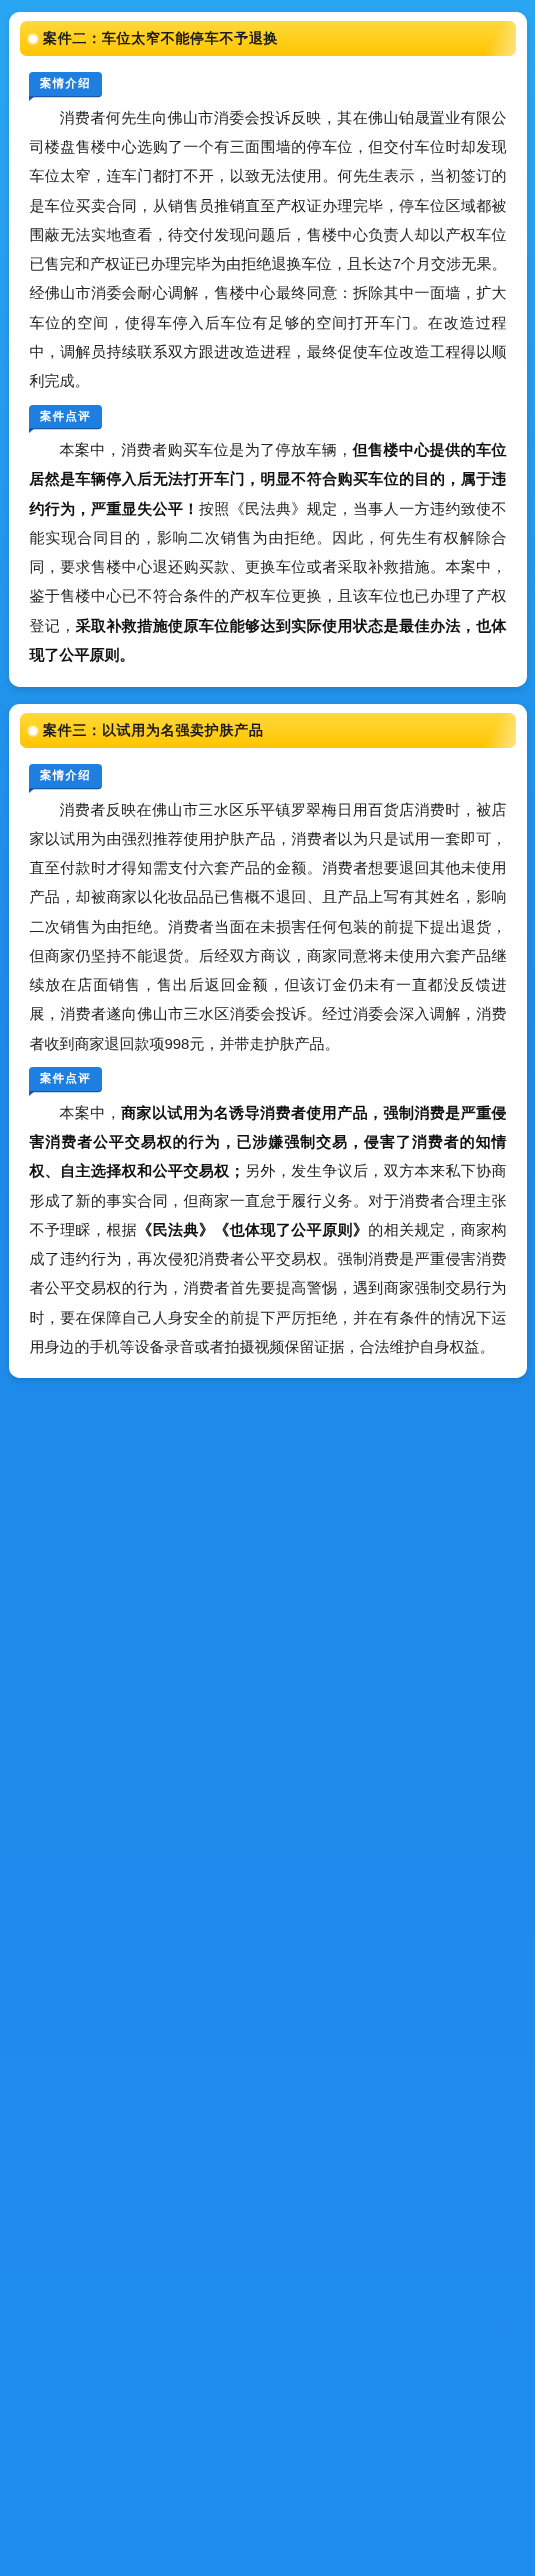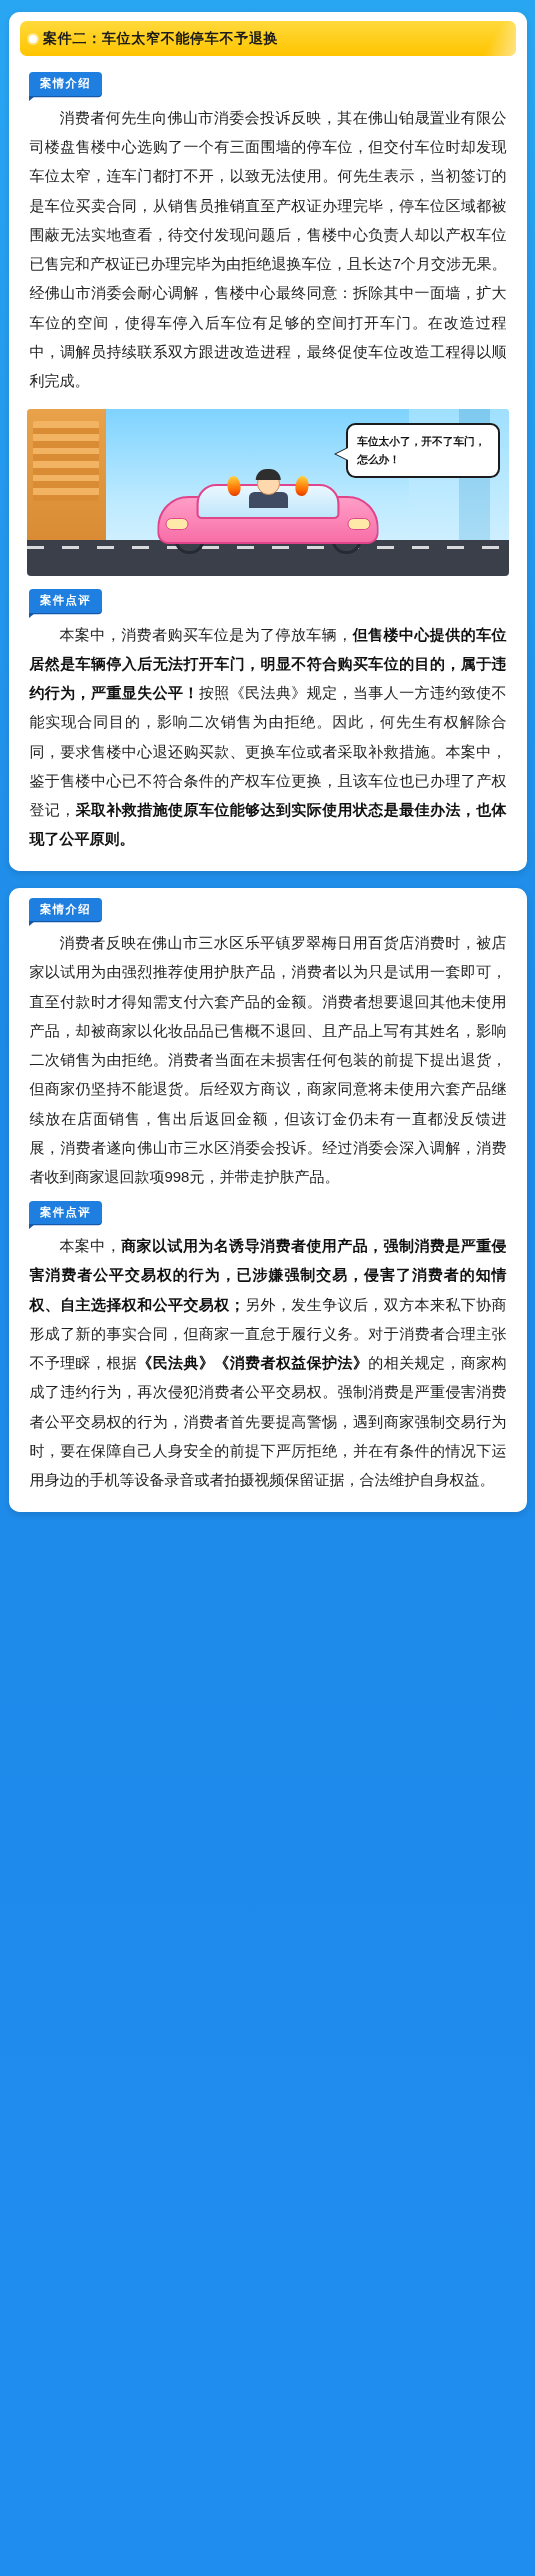--- a/index.html
+++ b/index.html
@@ -218,57 +218,35 @@
 
     <div class="case-header">
       <span class="dot"></span>
       <span class="title">案件二：车位太窄不能停车不予退换</span>
       <span class="tail"></span>
     </div>
 
     <div class="section-label">案情介绍</div>
     <p class="body-text">消费者何先生向佛山市消委会投诉反映，其在佛山铂晟置业有限公司楼盘售楼中心选购了一个有三面围墙的停车位，但交付车位时却发现车位太窄，连车门都打不开，以致无法使用。何先生表示，当初签订的是车位买卖合同，从销售员推销直至产权证办理完毕，停车位区域都被围蔽无法实地查看，待交付发现问题后，售楼中心负责人却以产权车位已售完和产权证已办理完毕为由拒绝退换车位，且长达7个月交涉无果。经佛山市消委会耐心调解，售楼中心最终同意：拆除其中一面墙，扩大车位的空间，使得车停入后车位有足够的空间打开车门。在改造过程中，调解员持续联系双方跟进改造进程，最终促使车位改造工程得以顺利完成。</p>
 
-    <div class="illustration">
-      <div class="wall-left">
-          <div class="slats"></div>
-        </div>
-      <div class="wall-right">
-          <div class="pillar"></div>
-        </div>
-      <div class="ground"></div>
-
-      <div class="car">
-        <div class="wheel l"></div>
-        <div class="wheel r"></div>
-        <div class="body"></div>
-        <div class="light l"></div>
-        <div class="light r"></div>
-        <div class="windshield"></div>
-        <div class="flame f1"></div>
-        <div class="flame f2"></div>
-        <div class="driver">
-          <div class="suit"></div>
-          <div class="head"></div>
-          <div class="hair"></div>
-        </div>
-      </div>
-
-      <div class="bubble">车位太小了，开不了车门，怎么办！</div>
-    </div>
 
     <div class="section-label">案件点评</div>
     <p class="body-text"><span>本案中，消费者购买车位是为了停放车辆，</span><b>但售楼中心提供的车位居然是车辆停入后无法打开车门，明显不符合购买车位的目的，属于违约行为，严重显失公平！</b><span>按照《民法典》规定，当事人一方违约致使不能实现合同目的，影响二次销售为由拒绝。因此，何先生有权解除合同，要求售楼中心退还购买款、更换车位或者采取补救措施。本案中，鉴于售楼中心已不符合条件的产权车位更换，且该车位也已办理了产权登记，</span><b>采取补救措施使原车位能够达到实际使用状态是最佳办法，也体现了公平原则。</b></p>
   </div>
 
   <div class="card">
 
+    <div class="case-header">
+      <span class="dot"></span>
+      <span class="title">案件三：以试用为名强卖护肤产品</span>
+      <span class="tail"></span>
+    </div>
 
     <div class="section-label">案情介绍</div>
     <p class="body-text">消费者反映在佛山市三水区乐平镇罗翠梅日用百货店消费时，被店家以试用为由强烈推荐使用护肤产品，消费者以为只是试用一套即可，直至付款时才得知需支付六套产品的金额。消费者想要退回其他未使用产品，却被商家以化妆品品已售概不退回、且产品上写有其姓名，影响二次销售为由拒绝。消费者当面在未损害任何包装的前提下提出退货，但商家仍坚持不能退货。后经双方商议，商家同意将未使用六套产品继续放在店面销售，售出后返回金额，但该订金仍未有一直都没反馈进展，消费者遂向佛山市三水区消委会投诉。经过消委会深入调解，消费者收到商家退回款项998元，并带走护肤产品。</p>
 
     <div class="section-label">案件点评</div>
-    <p class="body-text"><span>本案中，</span><b>商家以试用为名诱导消费者使用产品，强制消费是严重侵害消费者公平交易权的行为，已涉嫌强制交易，侵害了消费者的知情权、自主选择权和公平交易权；</b><span>另外，发生争议后，双方本来私下协商形成了新的事实合同，但商家一直怠于履行义务。对于消费者合理主张不予理睬，根据</span><b>《民法典》《消费者权益保护法》</b><span>的相关规定，商家构成了违约行为，再次侵犯消费者公平交易权。强制消费是严重侵害消费者公平交易权的行为，消费者首先要提高警惕，遇到商家强制交易行为时，要在保障自己人身安全的前提下严厉拒绝，并在有条件的情况下运用身边的手机等设备录音或者拍摄视频保留证据，合法维护自身权益。</span></p>
+    <p class="body-text"><span>本案中，</span><b>商家以试用为名诱导消费者使用产品，强制消费是严重侵害消费者公平交易权的行为，已涉嫌强制交易，侵害了消费者的知情权、自主选择权和公平交易权；</b><span>另外，发生争议后，双方本来私下协商形成了新的事实合同，但商家一直怠于履行义务。对于消费者合理主张不予理睬，根据</span><b>《民法典》《也体现了公平原则》</b><span>的相关规定，商家构成了违约行为，再次侵犯消费者公平交易权。强制消费是严重侵害消费者公平交易权的行为，消费者首先要提高警惕，遇到商家强制交易行为时，要在保障自己人身安全的前提下严厉拒绝，并在有条件的情况下运用身边的手机等设备录音或者拍摄视频保留证据，合法维护自身权益。</span></p>
   </div>
 
   <div class="spacer"></div>
 </div>
 
 
 </body></html>

